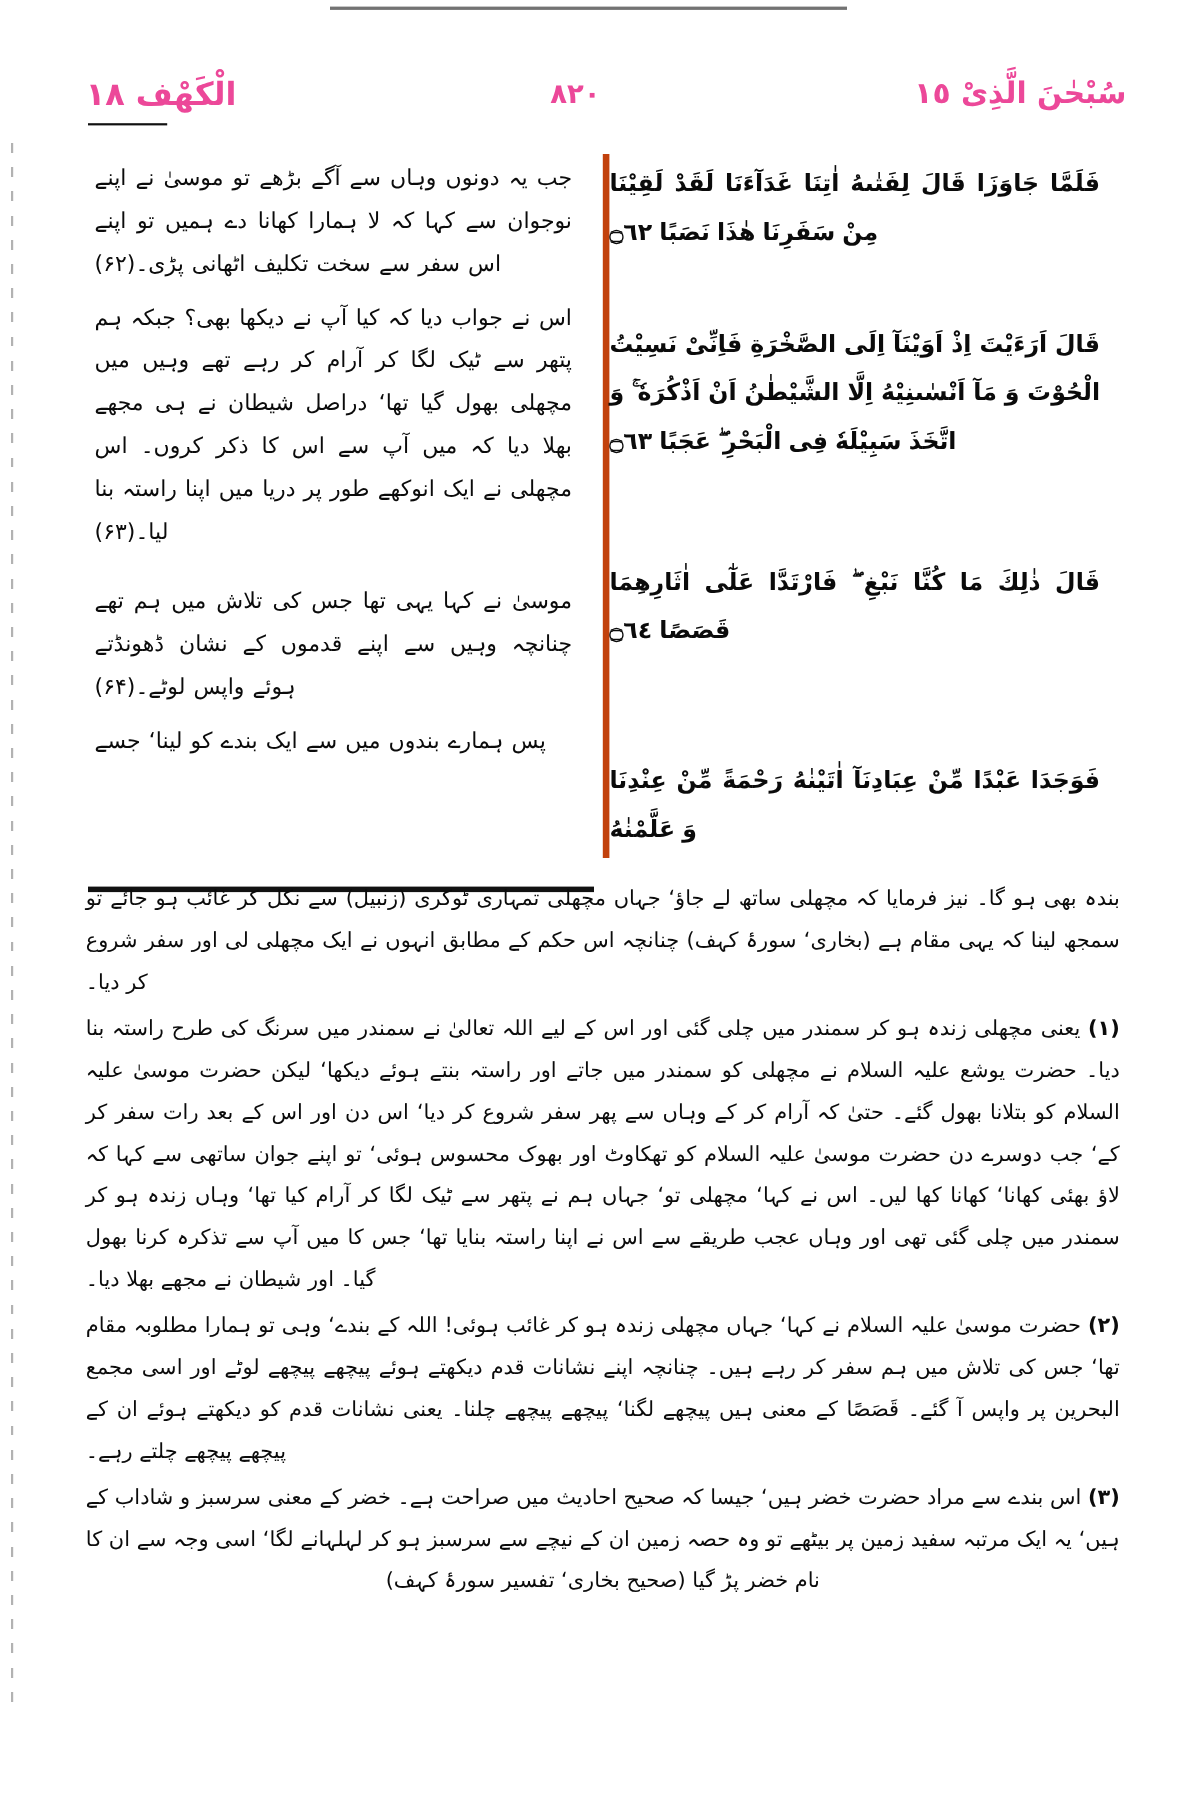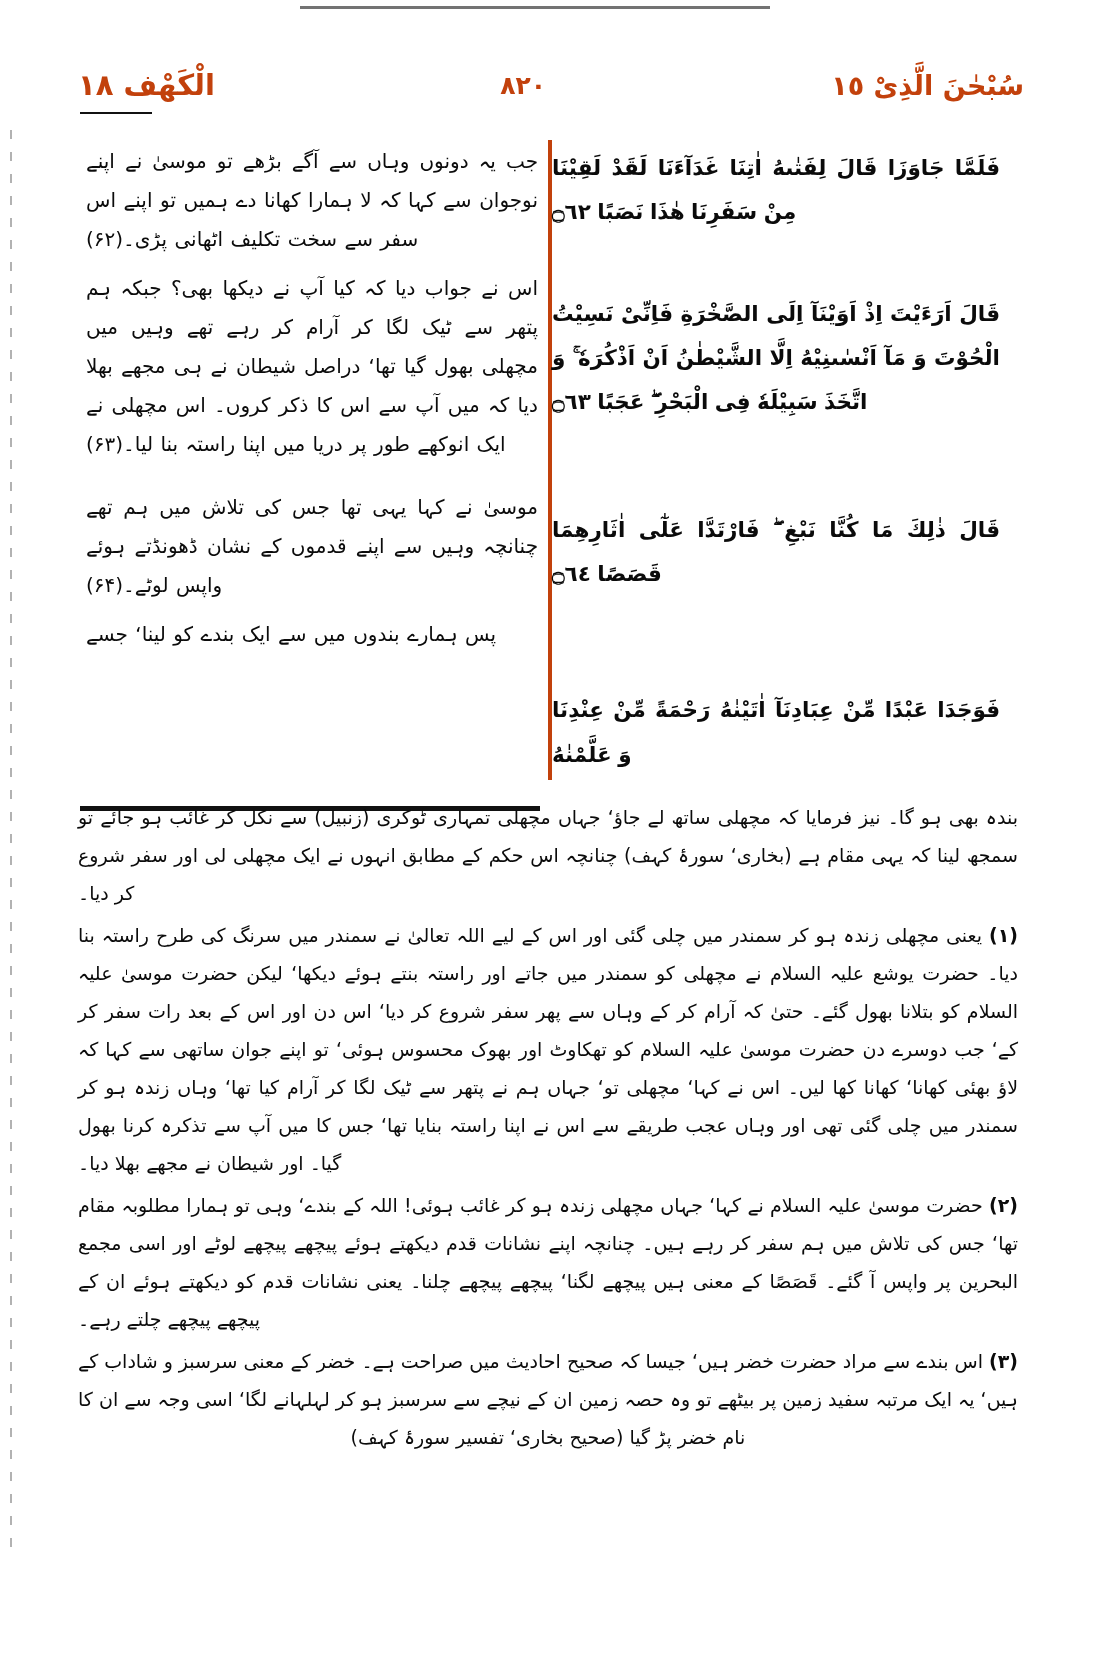--- a/index.html
+++ b/index.html
@@ -28,21 +28,21 @@
     height: 46px;
     display: flex;
     align-items: center;
     justify-content: space-between;
     direction: rtl;
   }
   .header .hd {
     font-family: "DejaVu Sans", sans-serif;
     font-size: 27px;
     font-weight: 700;
-    color: #c2410c;
+    color: #ec4899;
     white-space: nowrap;
     letter-spacing: 0px;
   }
   .header .hd.surah { font-size: 29px; }
   .header .hd.page-no { font-size: 25px; letter-spacing: 1px; }
 
   
   .head-rule {
     position: absolute;
     top: 112px;
@@ -62,25 +62,25 @@
     direction: rtl;
     display: flex;
   }
   .col {
     box-sizing: border-box;
     height: 100%;
   }
   .col-arabic {
     width: 470px;
     padding: 0 18px 0 0;
-    border-left: 4px solid #c2410c;  
+    border-left: 6px solid #c2410c;  
   }
   .col-urdu {
     width: 470px;
-    padding: 0 10px 0 8px;
+    padding: 0 28px 0 8px;
   }
 
   
   .ayah {
     direction: rtl;
     text-align: justify;
     text-align-last: left;
     font-family: "DejaVu Sans", sans-serif;
     font-size: 21.5px;
     font-weight: 700;

